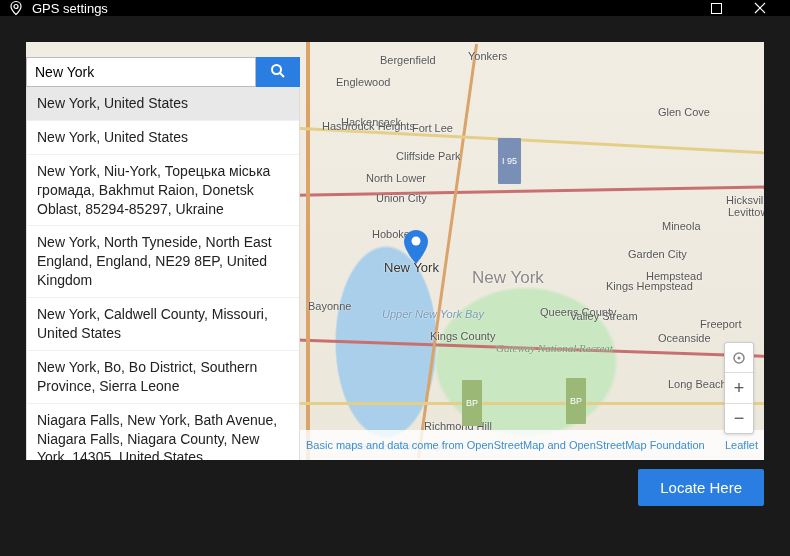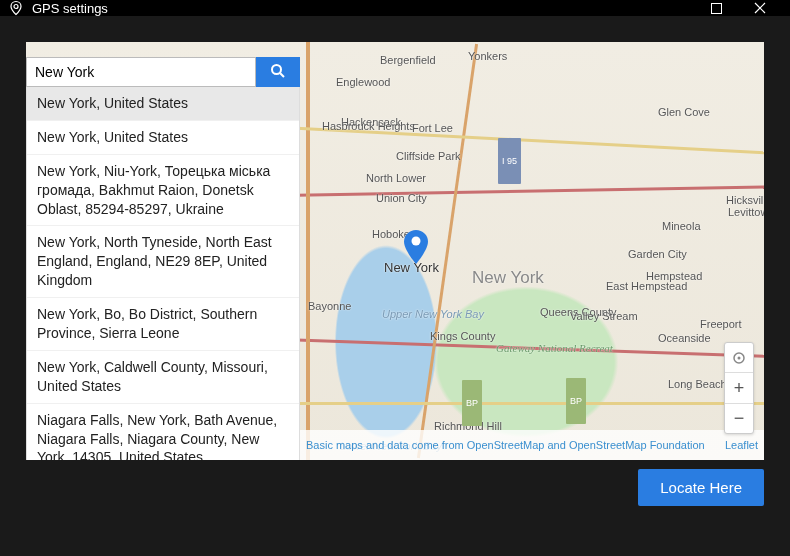--- a/index.html
+++ b/index.html
@@ -207,31 +207,31 @@
       <span class="map-label" style="left:354px;top:12px;">Bergenfield</span>
       <span class="map-label" style="left:310px;top:34px;">Englewood</span>
       <span class="map-label" style="left:315px;top:62px;margin-top:12px;">Hackensack</span>
       <span class="map-label" style="left:296px;top:78px;">Hasbrouck Heights</span>
       <span class="map-label" style="left:386px;top:80px;">Fort Lee</span>
       <span class="map-label" style="left:370px;top:108px;">Cliffside Park</span>
       <span class="map-label" style="left:340px;top:130px;">North Lower</span>
       <span class="map-label" style="left:350px;top:150px;">Union City</span>
       <span class="map-label" style="left:346px;top:186px;">Hoboken</span>
       <span class="map-label" style="left:282px;top:258px;">Bayonne</span>
-      <span class="map-label" style="left:398px;top:378px;margin-left:10px;">Richmond Hill</span>
+      <span class="map-label" style="left:398px;top:378px;">Richmond Hill</span>
       <span class="map-label" style="left:314px;top:398px;font-style:italic;color:#7a9ab5;">Lower New York Bay</span>
       <span class="map-label" style="left:356px;top:266px;font-style:italic;color:#7a9ab5;text-align:right;">Upper New York Bay</span>
       <span class="map-label" style="left:404px;top:288px;">Kings County</span>
       <span class="map-label" style="left:514px;top:264px;">Queens County</span>
       <span class="map-label" style="left:470px;top:300px;font-style:italic;color:#6a9a6a;font-family:Liberation Serif, serif;">Gateway National Recreat</span>
       <span class="map-label" style="left:632px;top:64px;">Glen Cove</span>
       <span class="map-label" style="left:636px;top:178px;">Mineola</span>
       <span class="map-label" style="left:602px;top:206px;">Garden City</span>
       <span class="map-label" style="left:620px;top:228px;">Hempstead</span>
-      <span class="map-label" style="left:580px;top:238px;">East Hempstead</span>
+      <span class="map-label" style="left:580px;top:238px;">Kings Hempstead</span>
       <span class="map-label" style="left:544px;top:268px;">Valley Stream</span>
       <span class="map-label" style="left:632px;top:290px;">Oceanside</span>
       <span class="map-label" style="left:674px;top:276px;">Freeport</span>
       <span class="map-label" style="left:608px;top:336px;margin-left:34px;">Long Beach</span>
       <span class="map-label" style="left:702px;top:164px;">Levittown</span>
       <span class="map-label" style="left:700px;top:152px;">Hicksville</span>
 
       <span class="map-label" style="left:358px;top:218px;font-size:13px;color:#333;">New York</span>
       <span class="map-label big" style="left:446px;top:226px;color:#888;">New York</span>
 
@@ -271,22 +271,22 @@
                 <circle cx="6.5" cy="6.5" r="4.5" fill="none" stroke="#fff" stroke-width="2"></circle>
                 <line x1="10.2" y1="10.2" x2="14" y2="14" stroke="#fff" stroke-width="2"></line>
               </svg></span>
         </button>
       </div>
       <div class="suggestions">
         <div class="suggestion hl">New York, United States</div>
         <div class="suggestion">New York, United States</div>
         <div class="suggestion">New York, Niu-York, Торецька міська громада, Bakhmut Raion, Donetsk Oblast, 85294-85297, Ukraine</div>
         <div class="suggestion">New York, North Tyneside, North East England, England, NE29 8EP, United Kingdom</div>
+        <div class="suggestion">New York, Caldwell County, Missouri, United States</div>
         <div class="suggestion">New York, Bo, Bo District, Southern Province, Sierra Leone</div>
-        <div class="suggestion">New York, Caldwell County, Missouri, United States</div>
         <div class="suggestion">Niagara Falls, New York, Bath Avenue, Niagara Falls, Niagara County, New York, 14305, United States</div>
 
       </div>
     </div>
   </div>
 
   <div class="bottom-bar">
     <button class="locate-btn">Locate Here</button>
   </div>
 </div>

